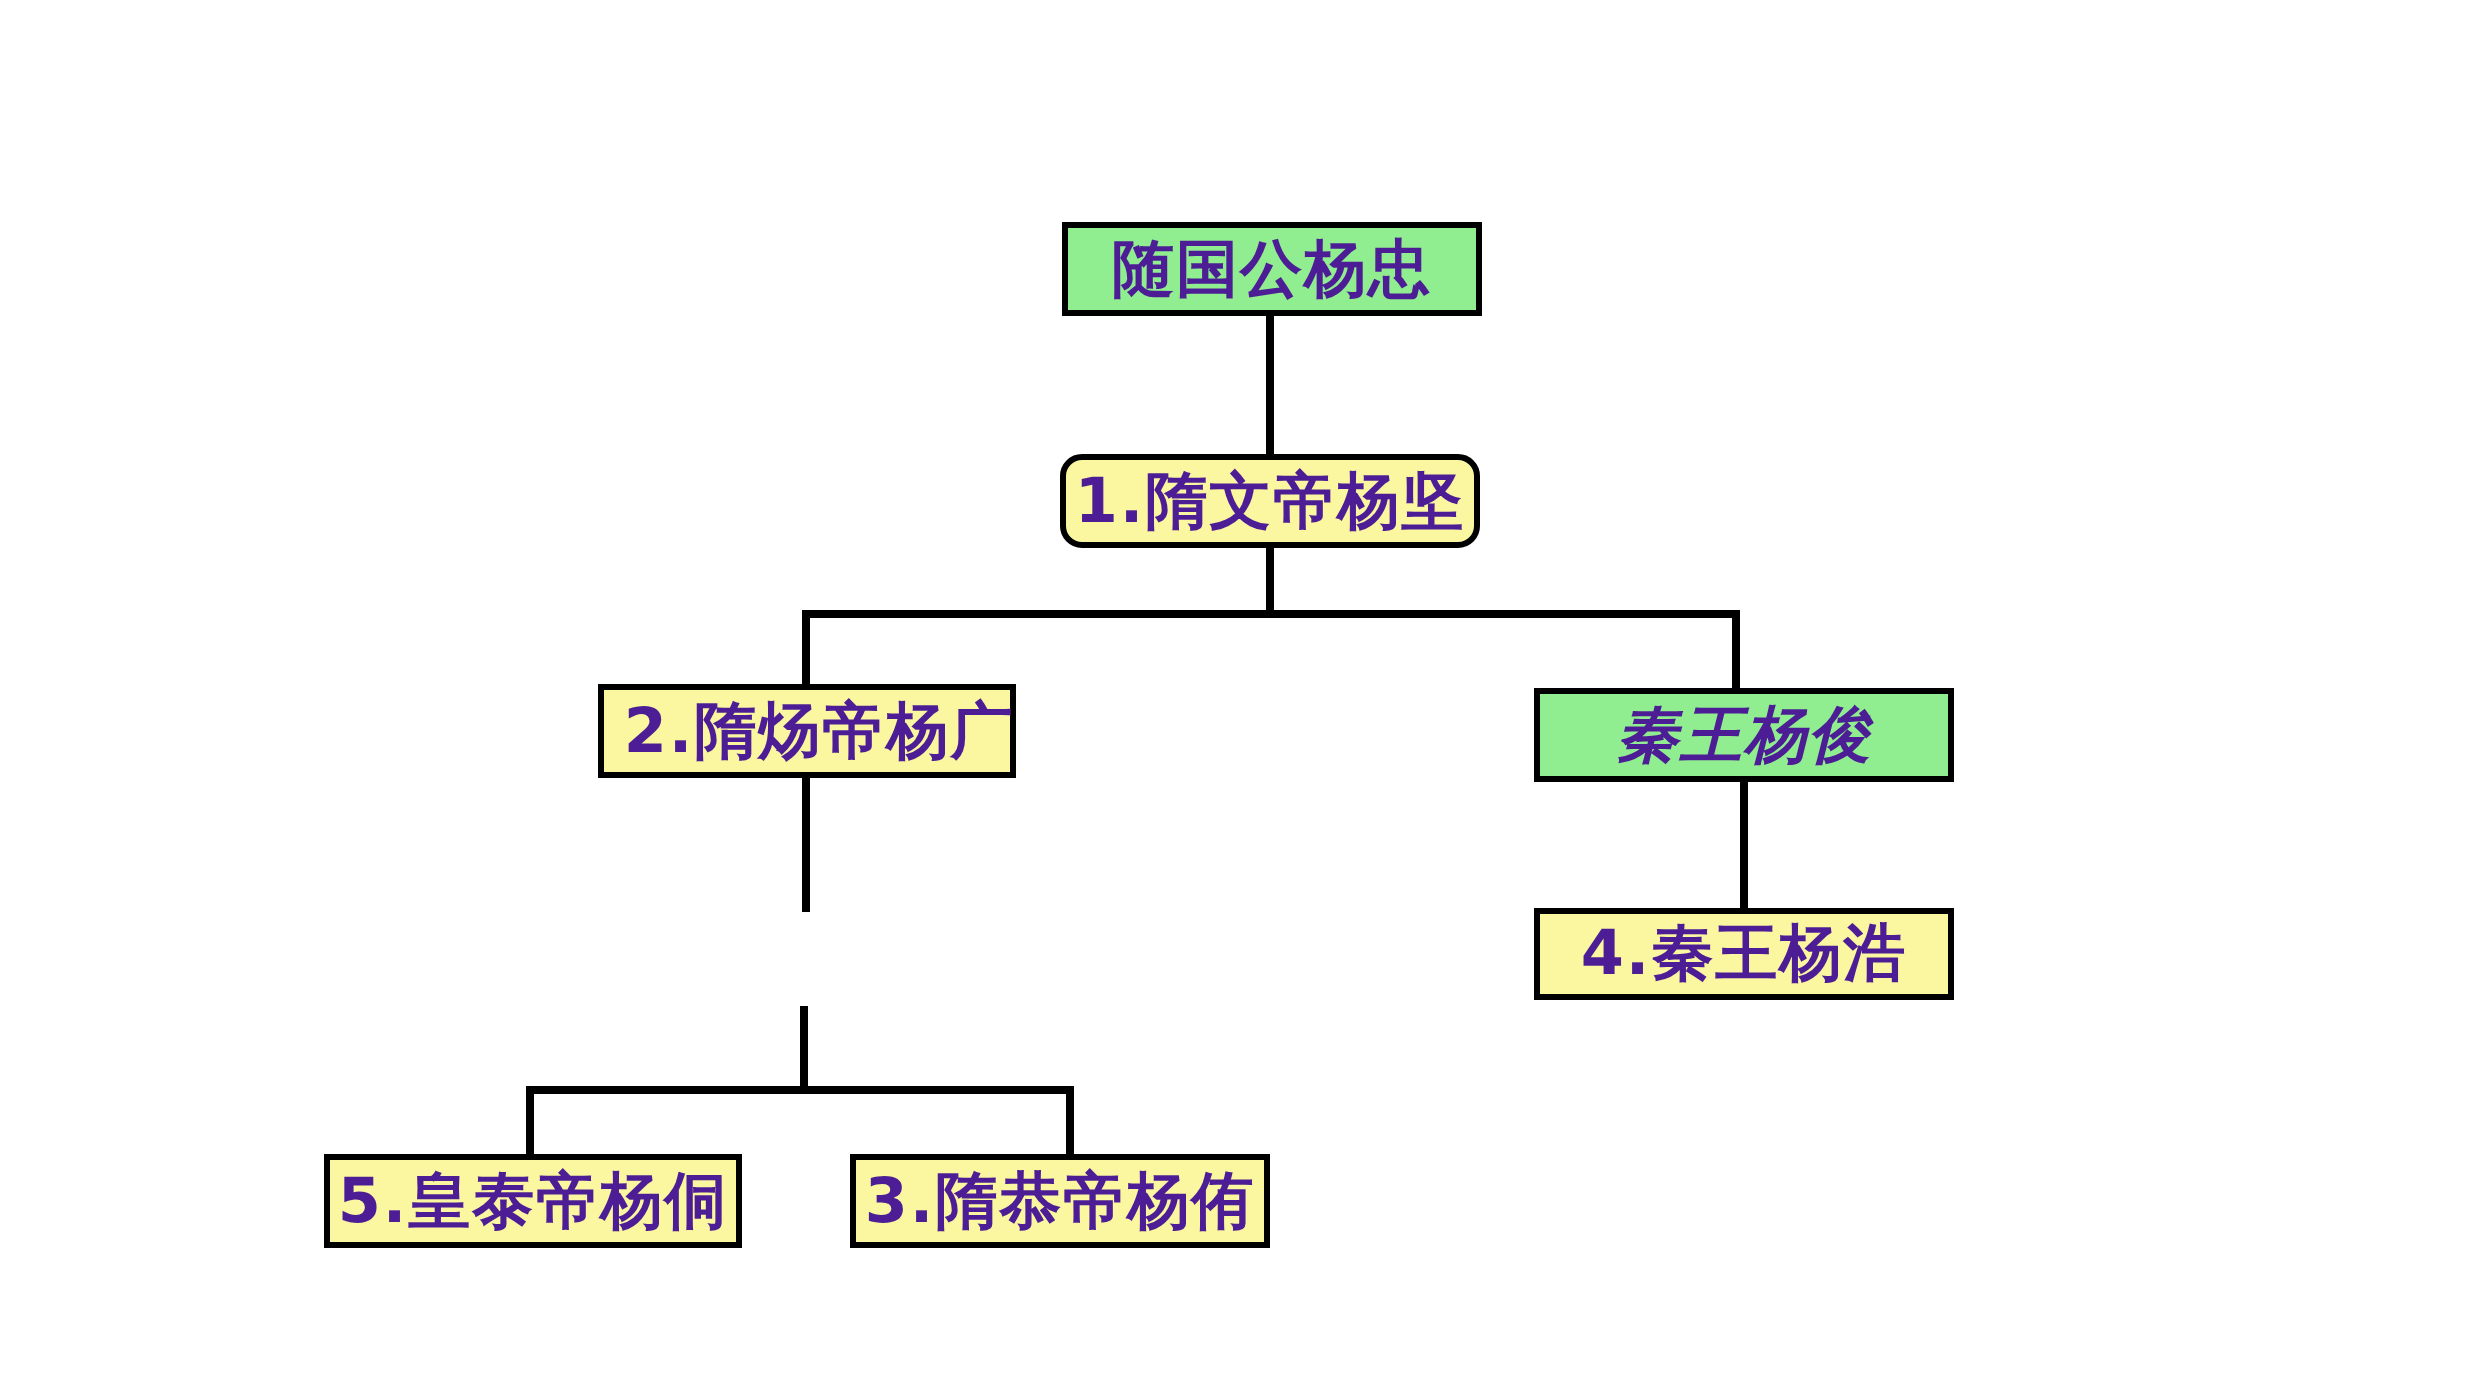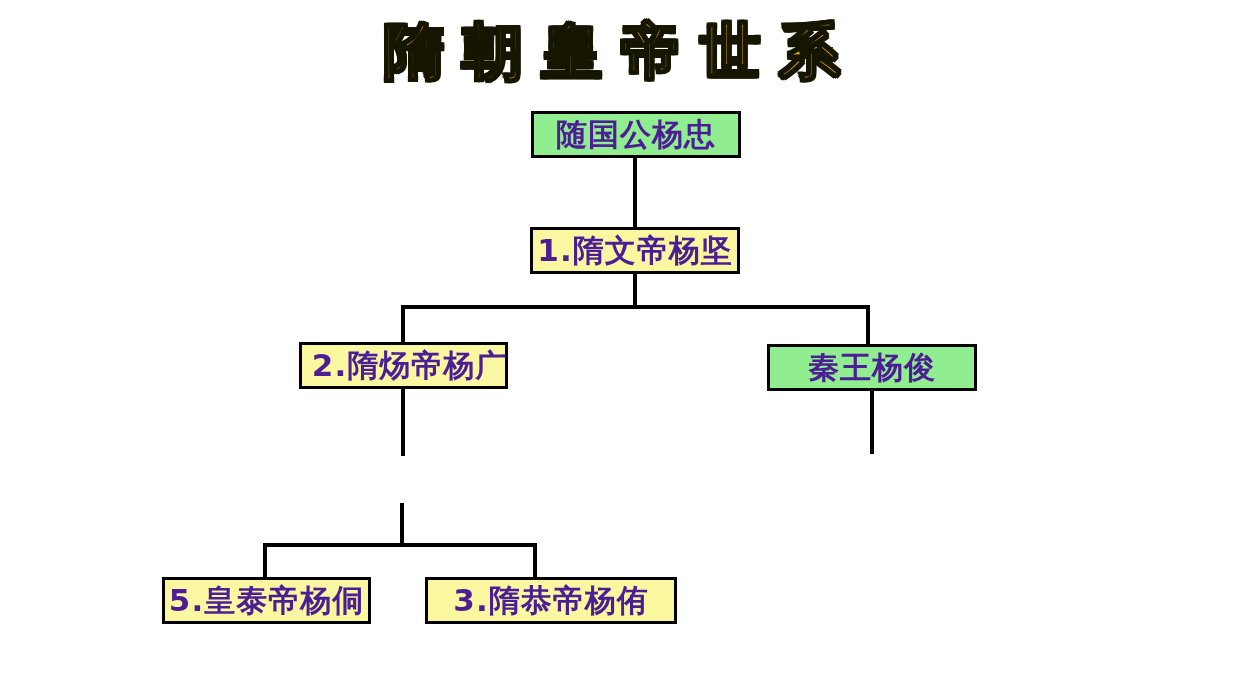--- a/index.html
+++ b/index.html
@@ -51,53 +51,55 @@
   .edge {
     position: absolute;
     background: var(--line-color, #000000);
   }
 </style>
 </head>
 <body>
 
 <div class="canvas">
 
-  <div class="page-title">隋朝皇帝世系</div>
 
   <div class="edge" style="left:633px; top:158px; width:4px; height:69px;"></div>
   <div class="edge" style="left:633px; top:274px; width:4px; height:35px;"></div>
   <div class="edge" style="left:401px; top:305px; width:469px; height:4px;"></div>
   <div class="edge" style="left:401px; top:305px; width:4px; height:37px;"></div>
   <div class="edge" style="left:866px; top:305px; width:4px; height:40px;"></div>
   <div class="edge" style="left:401px; top:389px; width:4px; height:67px;"></div>
   <div class="edge" style="left:870px; top:391px; width:4px; height:63px;"></div>
   <div class="edge" style="left:400px; top:503px; width:4px; height:44px;"></div>
   <div class="edge" style="left:263px; top:543px; width:274px; height:4px;"></div>
   <div class="edge" style="left:263px; top:543px; width:4px; height:34px;"></div>
   <div class="edge" style="left:533px; top:543px; width:4px; height:34px;"></div>
 
   <div class="node green" style="left:531px; top:111px; width:210px; height:47px;">
     <span>随国公杨忠</span>
   </div>
 
-  <div class="node yellow" style="left:530px; top:227px; width:210px; height:47px;">
+  <div class="node yellow" style="left:530px; top:227px; width:210px; height:47px;border-radius:11px;">
     <span>1.隋文帝杨坚</span>
   </div>
 
   <div class="node yellow" style="left:299px; top:342px; width:209px; height:47px;padding-left:12px;">
     <span>2.隋炀帝杨广</span>
   </div>
 
-  <div class="node green" style="left:767px; top:344px; width:210px; height:47px;">
+  <div class="node green" style="left:767px; top:344px; width:210px; height:47px;font-style:italic;">
     <span>秦王杨俊</span>
   </div>
 
 
+  <div class="node yellow" style="left:767px; top:454px; width:210px; height:46px;">
+    <span>4.秦王杨浩</span>
+  </div>
 
   <div class="node yellow" style="left:162px; top:577px; width:209px; height:47px;">
     <span>5.皇泰帝杨侗</span>
   </div>
 
-  <div class="node yellow" style="left:425px; top:577px; width:252px; height:47px;">
+  <div class="node yellow" style="left:425px; top:577px; width:210px; height:47px;">
     <span>3.隋恭帝杨侑</span>
   </div>
 
 </div>
 
 </body></html>

